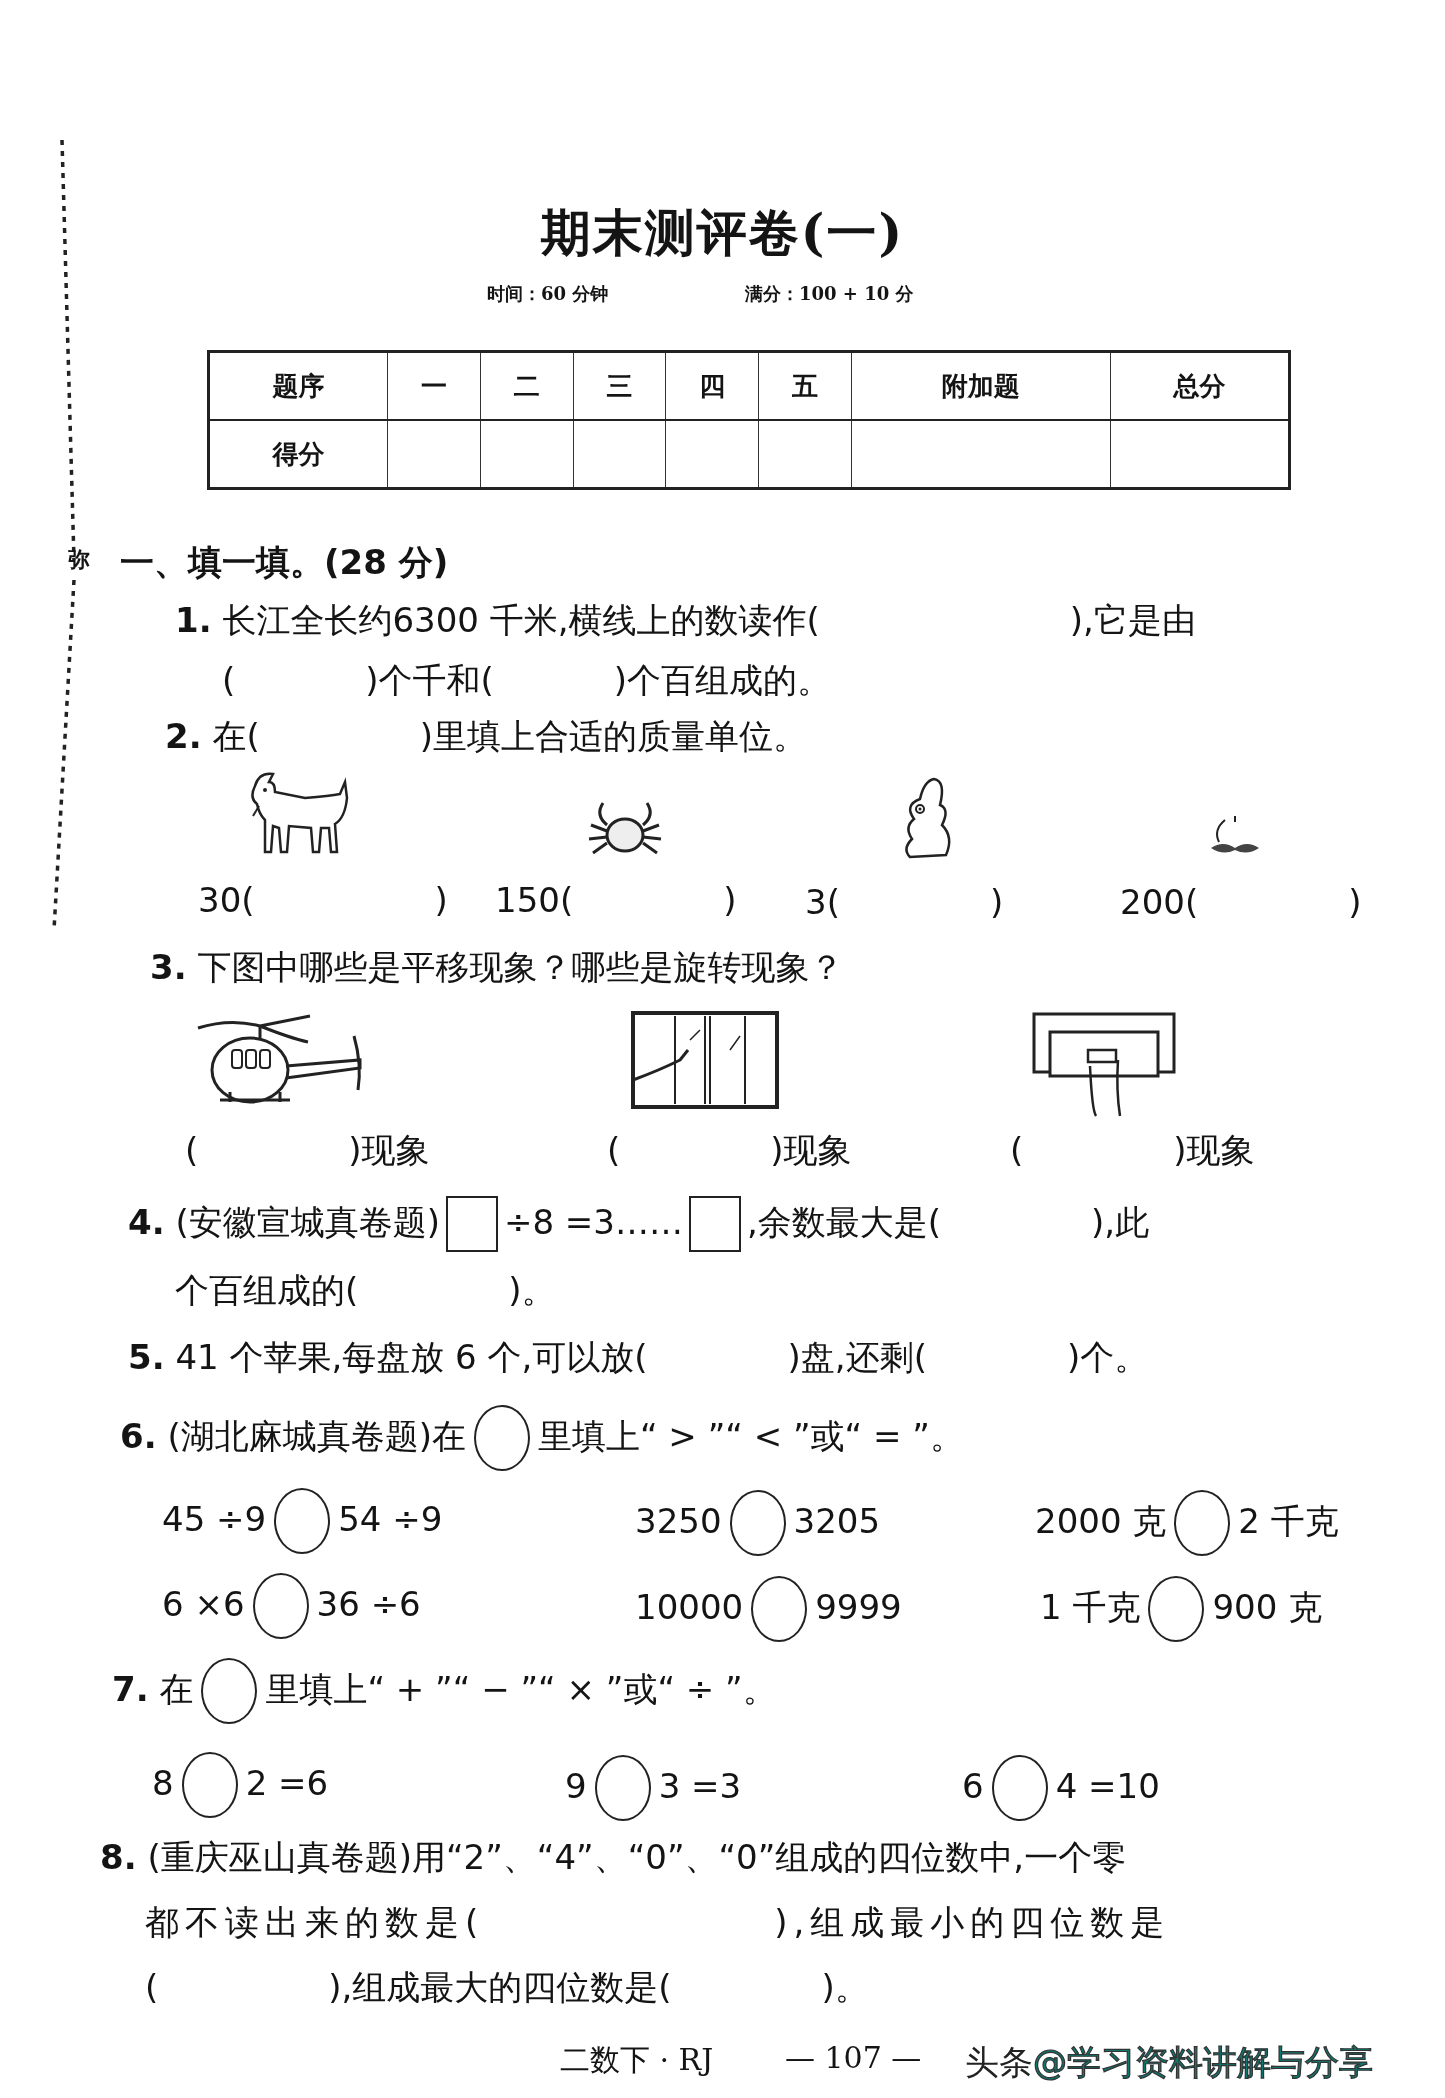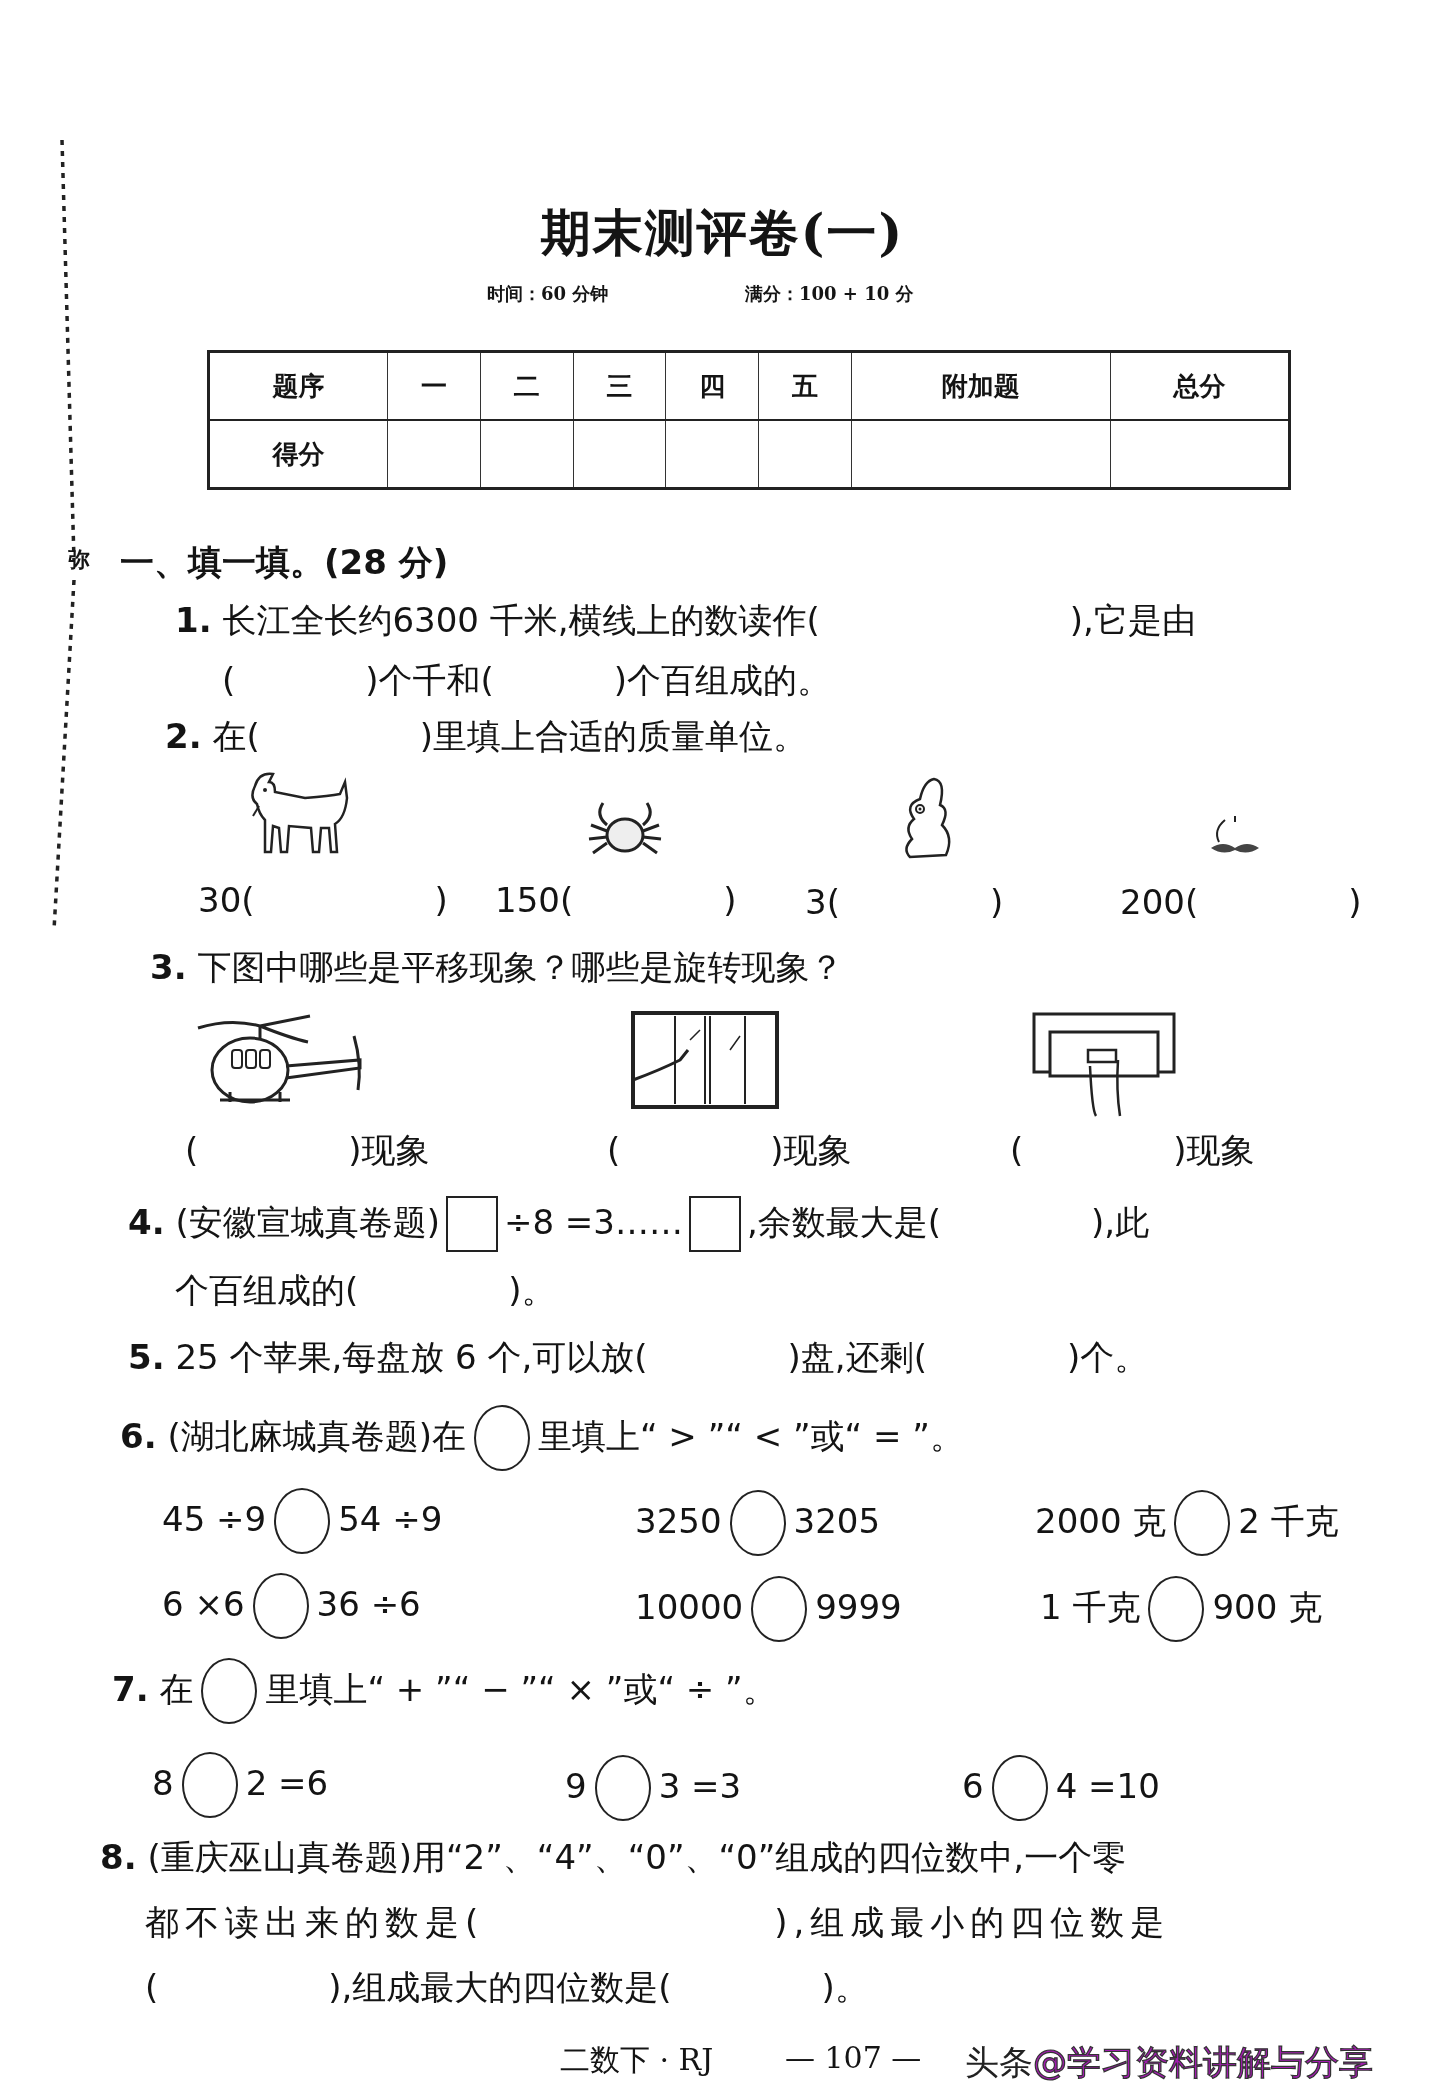--- a/index.html
+++ b/index.html
@@ -17,21 +17,21 @@
   table.score tr:first-child td { border-bottom:2.5px solid #222; }
   .sec { left:120px; top:540px; font-size:34px; font-weight:bold; font-family:"DejaVu Sans","Liberation Sans",sans-serif; }
   .line { font-size:34px; font-family:"DejaVu Sans","Liberation Sans",sans-serif; }
   .num { font-weight:bold; }
   .box { display:inline-block; width:48px; height:52px; border:2.5px solid #222; vertical-align:middle; margin:0 6px; }
   .circle { display:inline-block; width:52px; height:62px; border:2.5px solid #222; border-radius:50%; vertical-align:middle; margin:0 8px; }
   .img { position:absolute; }
   .gap { display:inline-block; }
   .footer { top:2040px; font-size:30px; }
   .watermark { top:2040px; font-size:34px; color:#222; font-family:"DejaVu Sans","Liberation Sans",sans-serif; }
-  .watermark .wm-handle { color:#a21caf; -webkit-text-stroke:1.2px #333; }
+  .watermark .wm-handle { color:#0f766e; -webkit-text-stroke:1.2px #333; }
 </style>
 </head>
 <body>
 
 <svg class="abs binding" width="30" height="800" viewBox="0 0 30 800" style="left:48px;top:140px;width:30px;height:800px;">
   <line x1="14" y1="0" x2="26" y2="420" stroke="#222" stroke-width="3.5" stroke-dasharray="5,6"></line>
   <line x1="26" y1="440" x2="6" y2="790" stroke="#222" stroke-width="3.5" stroke-dasharray="5,6"></line>
 </svg>
 <div class="abs binding-mark">弥</div>
 
@@ -163,21 +163,21 @@
 <div class="abs line" style="left:128px;top:1196px;">
   <span class="num">4.</span>
   <span>(安徽宣城真卷题)</span><span class="box"></span><span>÷8 =3……</span><span class="box"></span><span>,余数最大是(</span><span class="gap" style="width:150px;"></span><span>),此</span>
 </div>
 <div class="abs line" style="left:175px;top:1268px;">
   <span>个百组成的(</span><span class="gap" style="width:150px;"></span><span>)。</span>
 </div>
 
 <div class="abs line" style="left:128px;top:1335px;">
   <span class="num">5.</span>
-  <span>25 个苹果,每盘放 6 个,可以放(</span><span class="gap" style="width:140px;"></span><span>)盘,还剩(</span><span class="gap" style="width:140px;"></span><span>)个。</span>
+  <span>41 个苹果,每盘放 6 个,可以放(</span><span class="gap" style="width:140px;"></span><span>)盘,还剩(</span><span class="gap" style="width:140px;"></span><span>)个。</span>
 </div>
 
 <div class="abs line" style="left:120px;top:1405px;">
   <span class="num">6.</span>
   <span>(湖北麻城真卷题)</span><span>在</span><span class="circle"></span><span>里填上“ &gt; ”“ &lt; ”或“ = ”。</span>
 </div>
 <div class="abs line" style="left:162px;top:1488px;"><span>45 ÷9</span><span class="circle"></span><span>54 ÷9</span></div>
 <div class="abs line" style="left:635px;top:1490px;"><span>3250</span><span class="circle"></span><span>3205</span></div>
 <div class="abs line" style="left:1035px;top:1490px;"><span>2000 克</span><span class="circle"></span><span>2 千克</span></div>
 <div class="abs line" style="left:162px;top:1573px;"><span>6 ×6</span><span class="circle"></span><span>36 ÷6</span></div>

